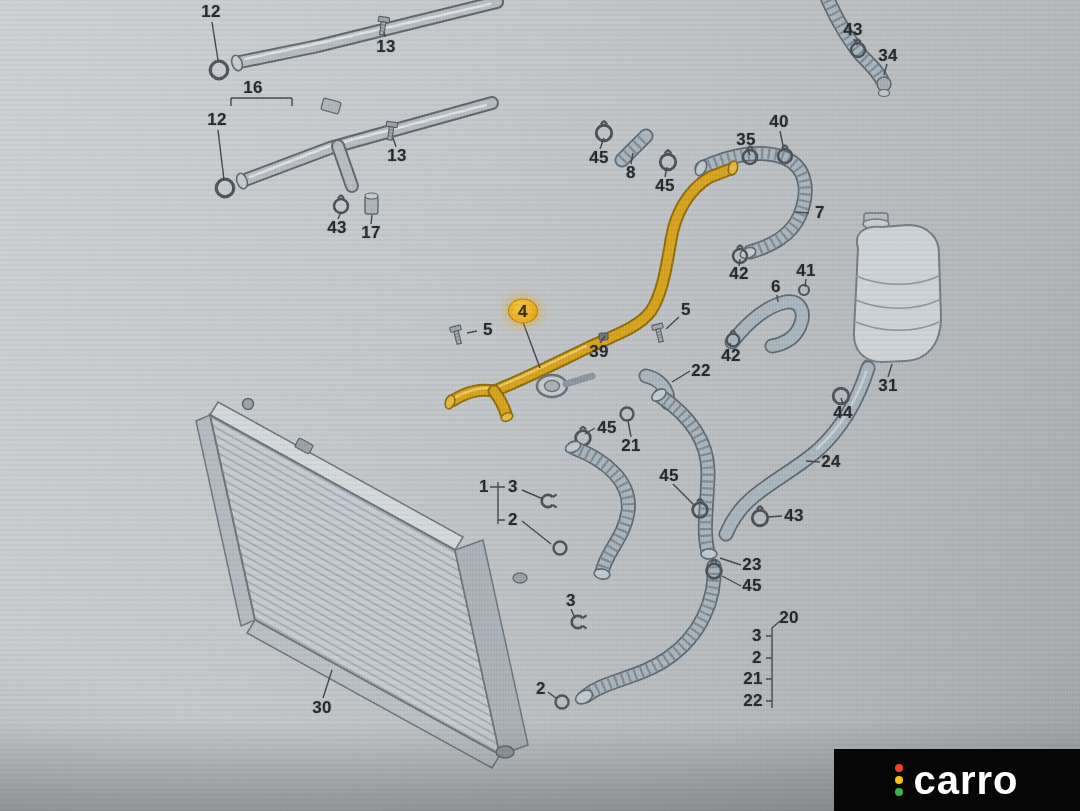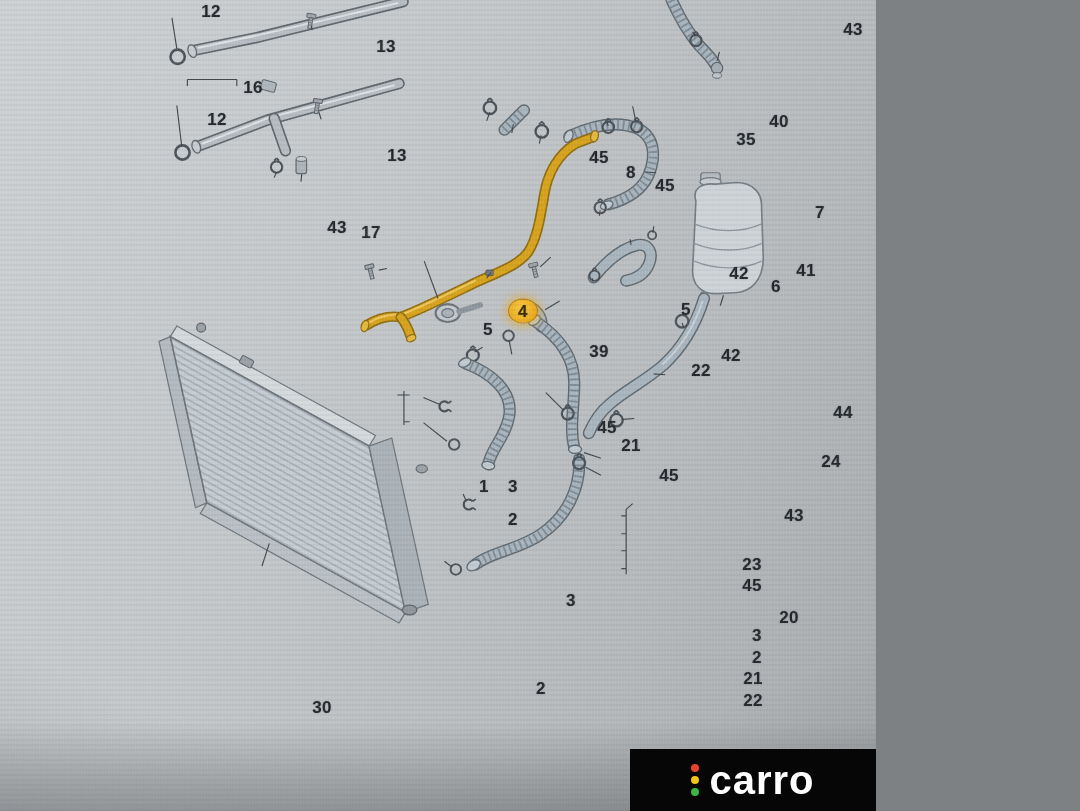--- a/index.html
+++ b/index.html
@@ -1,17 +1,17 @@
 <!DOCTYPE html>
 <html><head>
 <meta charset="utf-8">
 <style>
   html,body{margin:0;padding:0;background:#7d8184;}
   .screen{
-    position:relative; width:876px; height:811px; overflow:hidden;
+    position:relative; width:1080px; height:811px; overflow:hidden;
     background:linear-gradient(115deg,#cdd1d4 0%, #c4c8cb 38%, #b6babd 72%, #a6aaad 100%);
     font-family:"Liberation Sans",sans-serif;
   }
   
   .screen::before{
     content:""; position:absolute; inset:0; z-index:5; pointer-events:none;
     background:
       repeating-linear-gradient(90deg, rgba(255,255,255,.055) 0 1px, transparent 1px 3px),
       repeating-linear-gradient(0deg, rgba(0,0,0,.035) 0 2px, transparent 2px 5px);
   }

